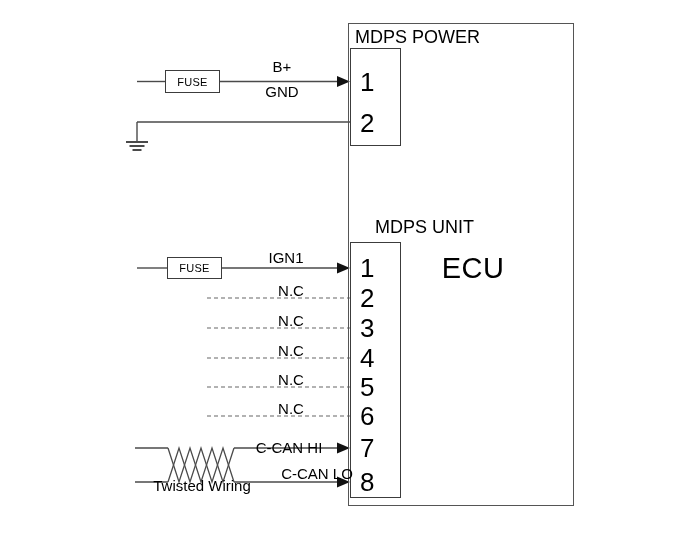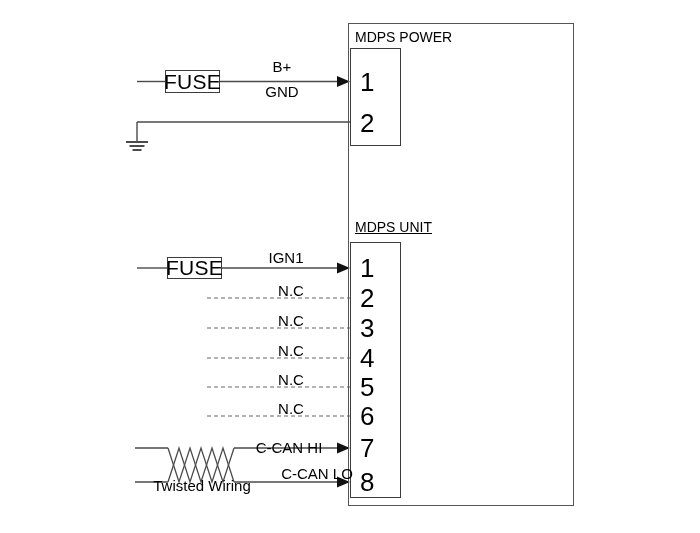--- a/index.html
+++ b/index.html
@@ -26,28 +26,28 @@
   .ecu-box    { left: 348px; top: 23px;  width: 226px; height: 483px; border-color: #555555; }
   .power-box  { left: 350px; top: 48px;  width: 51px;  height: 98px;  }
   .unit-box   { left: 350px; top: 242px; width: 51px;  height: 256px; }
   .fuse-box {
     position: absolute;
     border: 1.5px solid #3c3c3c;
     background: #ffffff;
     display: flex;
     align-items: center;
     justify-content: center;
-    font-size: 21px;
+    font-size: 11px;
     letter-spacing: 0.3px;
   }
   .fuse-1 { left: 165px; top: 70px;  width: 55px; height: 23px; }
   .fuse-2 { left: 167px; top: 257px; width: 55px; height: 22px; }
   .hdr {
     position: absolute;
-    font-size: 14px;
+    font-size: 18px;
     line-height: 15px;
     white-space: nowrap;
   }
   .wire-label {
     position: absolute;
     transform: translateX(-50%);
     font-size: 15px;
     line-height: 15px;
     white-space: nowrap;
   }
@@ -123,21 +123,22 @@
   <div class="box unit-box"></div>
 
   <div class="fuse-box fuse-1">
     <span>FUSE</span>
   </div>
   <div class="fuse-box fuse-2">
     <span>FUSE</span>
   </div>
 
   <div class="hdr" style="left:355px; top:30px;">MDPS POWER</div>
-  <div class="hdr" style="left:355px; top:220px;text-decoration:underline;">MDPS UNIT</div>
+  <div class="hdr" style="left:375px; top:220px;">MDPS UNIT</div>
+  <div class="ecu-label">ECU</div>
 
   <div class="wire-label" style="left:282px; top:59px;">B+</div>
   <div class="wire-label" style="left:282px; top:84px;">GND</div>
   <div class="wire-label" style="left:286px; top:250px;text-align:center;">IGN1</div>
   <div class="wire-label" style="left:291px; top:283px;">N.C</div>
   <div class="wire-label" style="left:291px; top:313px;">N.C</div>
   <div class="wire-label" style="left:291px; top:343px;">N.C</div>
   <div class="wire-label" style="left:291px; top:372px;">N.C</div>
   <div class="wire-label" style="left:291px; top:401px;">N.C</div>
   <div class="wire-label" style="left:289px; top:440px;">C-CAN HI</div>

